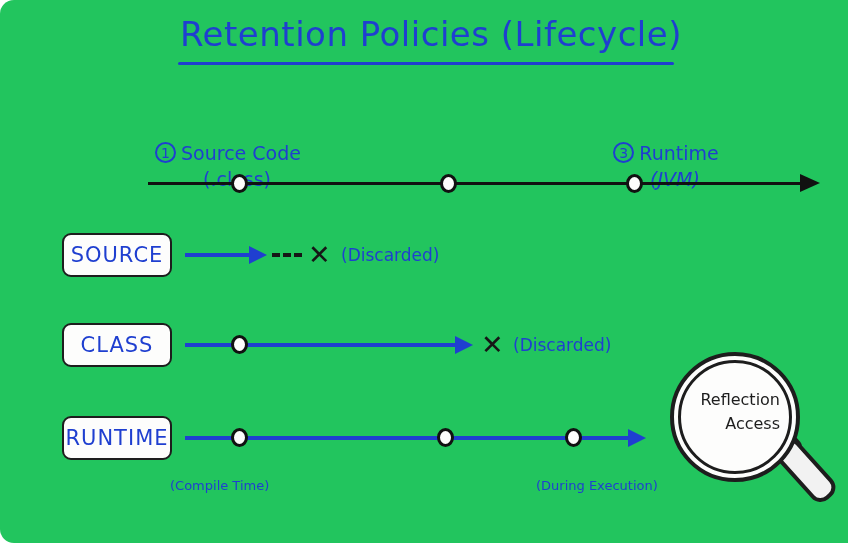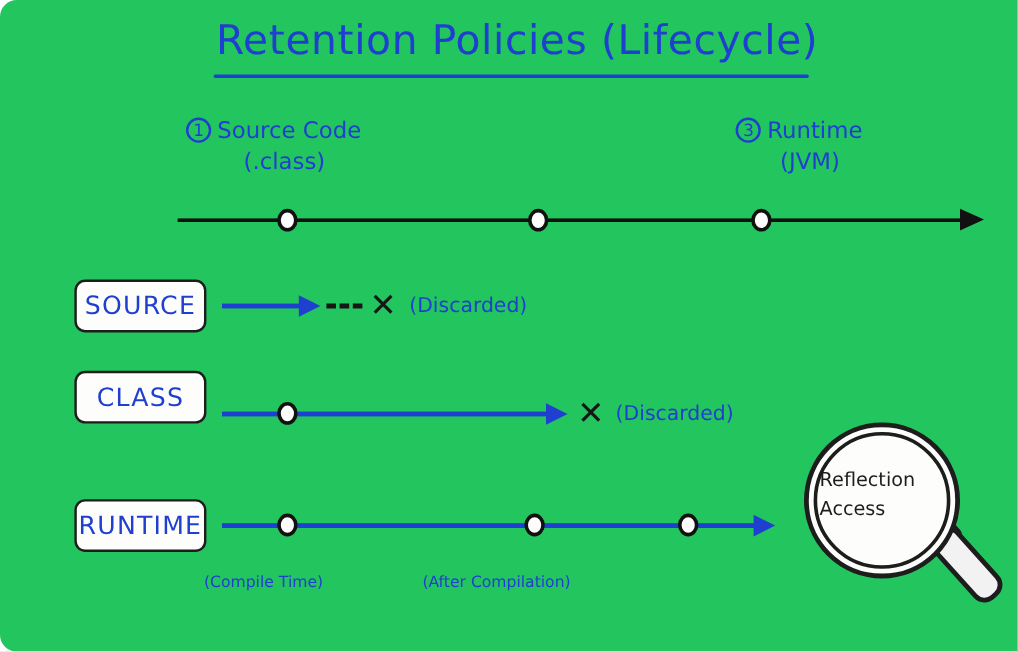--- a/index.html
+++ b/index.html
@@ -40,20 +40,21 @@
     border-radius: 2px;
   }
 
   
   .stage {
     text-align: center;
     color: #1f3fd0;
     font-size: 19px;
     line-height: 26px;
     white-space: nowrap;
+    margin-top: 44px;
   }
   .stage .line1 { display: block; }
   .stage .line2 { display: block; }
   .circ-num {
     display: inline-block;
     width: 21px; height: 21px;
     line-height: 19px;
     border: 2px solid #1f3fd0;
     border-radius: 50%;
     text-align: center;
@@ -155,23 +156,23 @@
     position: absolute;
     left: 12px; top: 8px;
     width: 114px; height: 114px;
     border: 3px solid #1d1d1d;
     border-radius: 50%;
     background: #fdfdfc;
     box-sizing: border-box;
   }
   #mag-text {
     position: absolute;
-    left: 17px; top: 36px;
+    left: 0; top: 36px;
     width: 114px;
-    text-align: left;
+    text-align: right;
     font-size: 16px;
     line-height: 24px;
     color: #1d1d1d;
   }
   #mag-handle {
     position: absolute;
     left: 104px; top: 100px;
     width: 28px; height: 74px;
     background: #f2f2f2;
     border: 4px solid #1d1d1d;
@@ -205,52 +206,52 @@
       <span class="circ-num">1</span><span>Source Code</span>
     </span>
     <span class="line2" style="padding-left:18px;">(.class)</span>
   </div>
 
 
   <div class="abs stage" style="left:576px; top:96px; width:180px;">
     <span class="line1">
       <span class="circ-num">3</span><span>Runtime</span>
     </span>
-    <span class="line2" style="padding-left:18px;">(JVM)</span>
+    <span class="line2" style="padding-left:18px;font-style:italic;">(JVM)</span>
   </div>
 
   <div class="abs" id="timeline-line"></div>
   <div class="abs" id="timeline-arrowhead"></div>
   <div class="abs node" style="left:231px; top:174px;"></div>
   <div class="abs node" style="left:440px; top:174px;"></div>
   <div class="abs node" style="left:626px; top:174px;"></div>
 
   <div class="abs row-box" style="left:62px; top:233px; width:110px;">SOURCE</div>
   <div class="abs bline" style="left:185px; top:253px; width:68px;"></div>
   <div class="abs barrow" style="left:249px; top:246px;"></div>
   <div class="abs dashed-seg" style="left:272px; top:253px; width:30px;"></div>
   <div class="abs xmark" style="left:308px; top:241px;">✕</div>
   <div class="abs tag" style="left:341px; top:245px;">(Discarded)</div>
 
-  <div class="abs row-box" style="left:62px; top:309px; width:110px;">CLASS</div>
+  <div class="abs row-box" style="left:62px; top:323px; width:110px;">CLASS</div>
   <div class="abs bline" style="left:185px; top:343px; width:283px;"></div>
   <div class="abs bnode" style="left:231px; top:335px;"></div>
   <div class="abs barrow" style="left:455px; top:336px;"></div>
   <div class="abs xmark" style="left:481px; top:331px;">✕</div>
   <div class="abs tag" style="left:513px; top:335px;">(Discarded)</div>
 
   <div class="abs row-box" style="left:62px; top:416px; width:110px;">RUNTIME</div>
   <div class="abs bline" style="left:185px; top:436px; width:449px;"></div>
   <div class="abs bnode" style="left:231px; top:428px;"></div>
   <div class="abs bnode" style="left:437px; top:428px;"></div>
   <div class="abs bnode" style="left:565px; top:428px;"></div>
   <div class="abs barrow" style="left:628px; top:429px;"></div>
 
   <div class="abs foot" style="left:170px; top:478px; width:140px;">(Compile Time)</div>
-  <div class="abs foot" style="left:352px; top:478px; width:175px;">(After Compilation)</div>
+  <div class="abs foot" style="left:536px; top:478px; width:170px;">(During Execution)</div>
 
   <div class="abs" id="magnifier">
     <div id="mag-ferrule"></div>
     <div id="mag-handle"></div>
     <div id="mag-lens-outer"></div>
     <div id="mag-lens-inner"></div>
     <div id="mag-text">
       <span>Reflection</span><br>
       <span>Access</span>
     </div>

